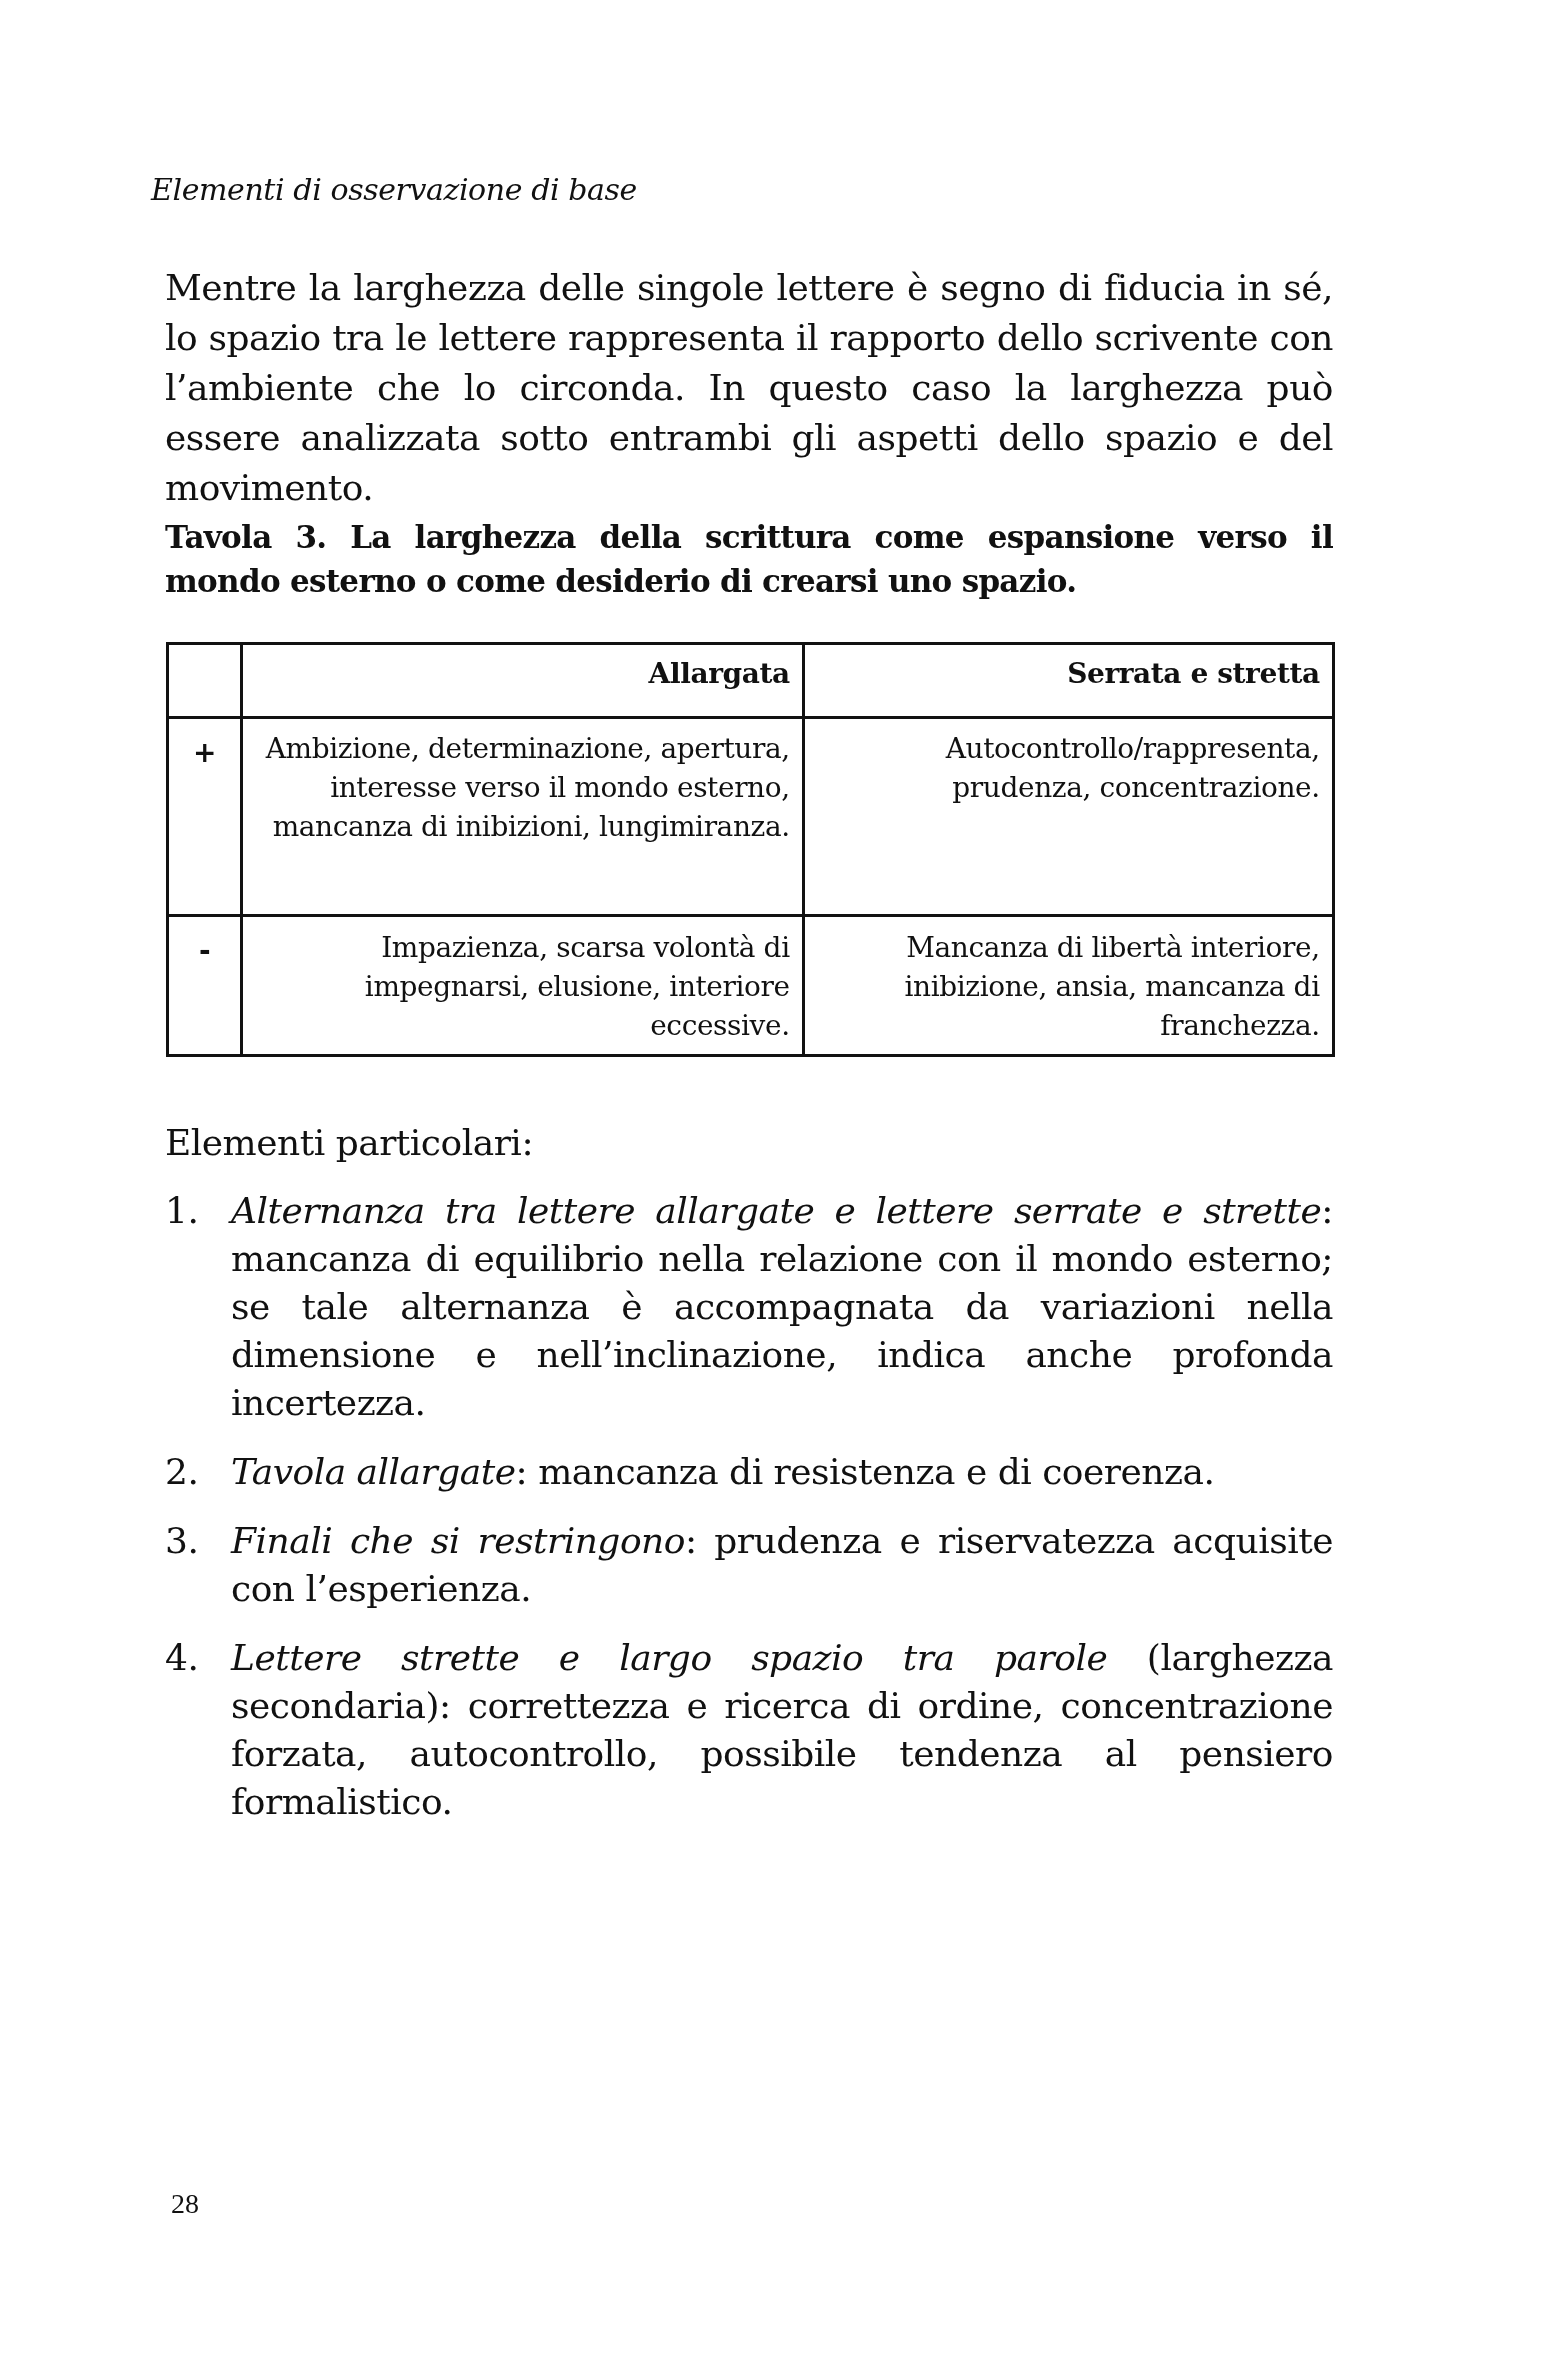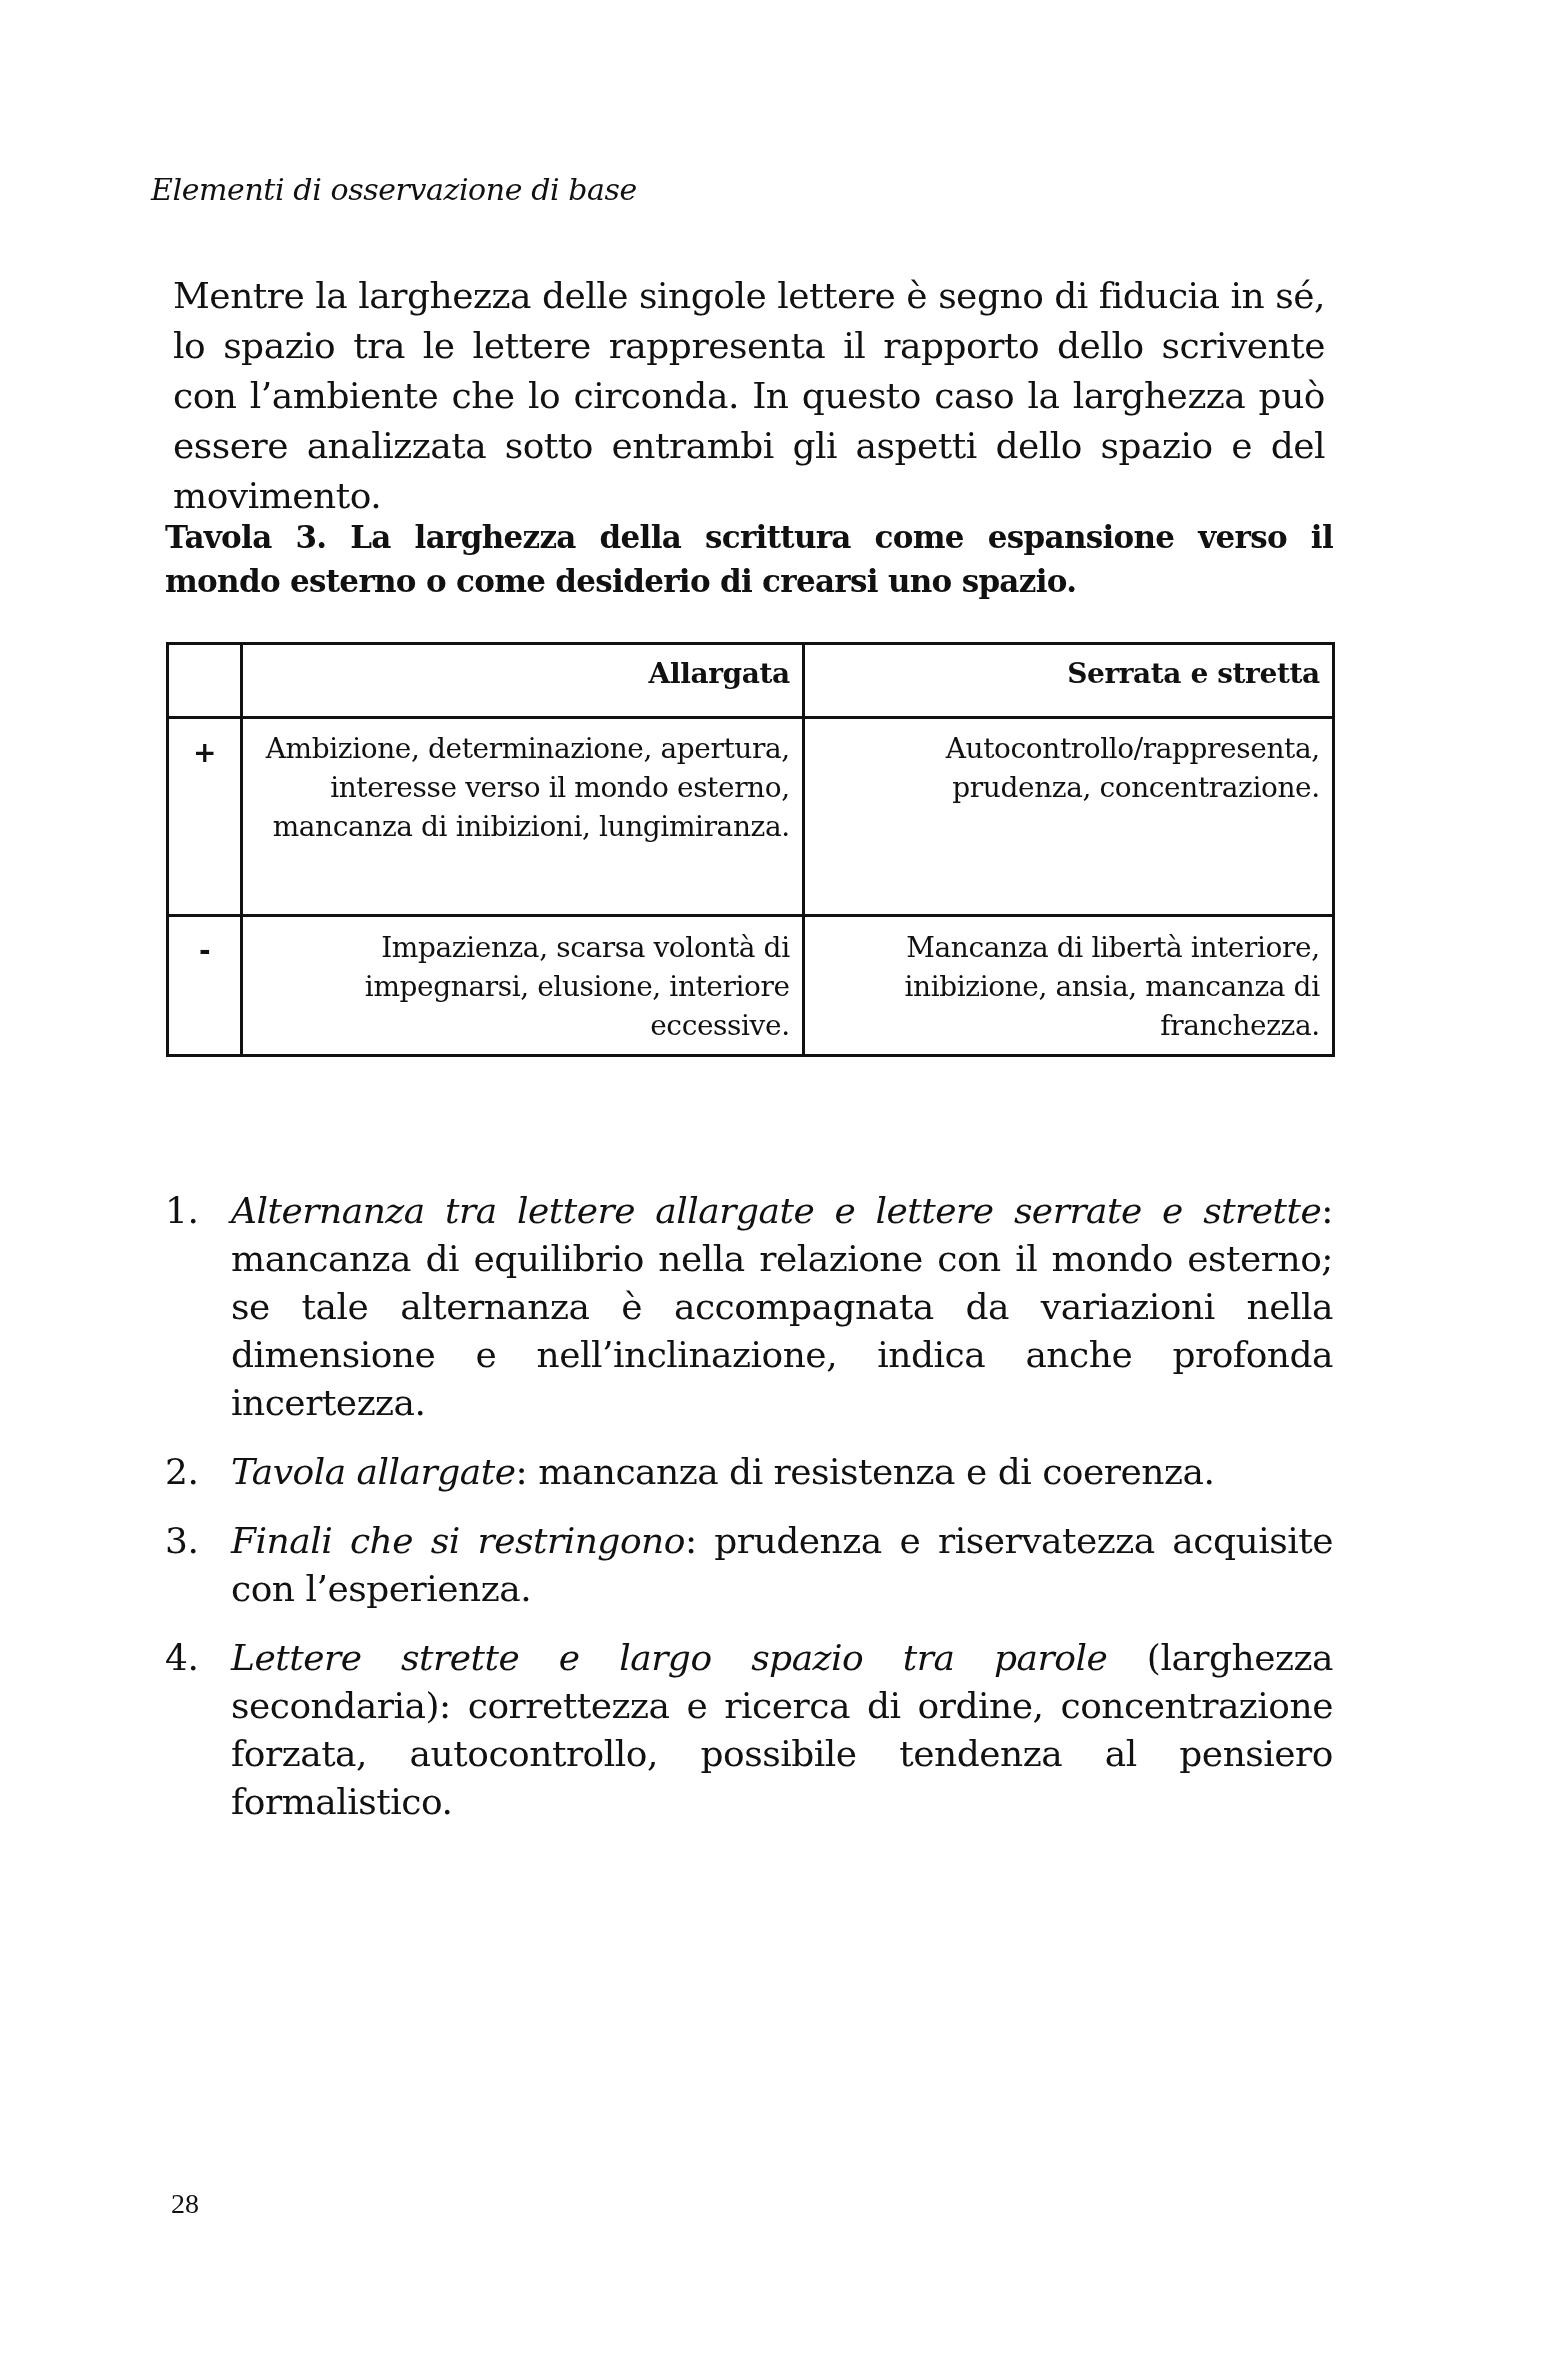--- a/index.html
+++ b/index.html
@@ -4,21 +4,21 @@
 <style>
   html, body { margin: 0; padding: 0; background: #ffffff; }
   body { width: 1550px; height: 2377px; position: relative; overflow: hidden;
          font-family: "DejaVu Serif", "Liberation Serif", serif; color: #111; }
   .page { position: absolute; left: 0; top: 0; width: 1550px; height: 2377px; }
   .running-head { position: absolute; left: 151px; top: 172px; font-style: italic;
                   font-size: 30px; letter-spacing: -0.4px; }
   .para { position: absolute; left: 165px; width: 1168px; top: 263px;
           font-size: 36px; line-height: 50px; text-align: justify;
           text-align-last: left; letter-spacing: -0.5px; }
-  .para p { margin: 8px; }
+  .para p { margin: 0; }
   .table-title { position: absolute; left: 165px; width: 1168px; top: 515px;
                  font-weight: bold; font-size: 31px; line-height: 44px;
                  text-align: justify; text-align-last: left; letter-spacing: -0.7px; }
   table.tav { position: absolute; left: 166px; top: 642px; width: 1166px;
               border-collapse: collapse; table-layout: fixed; }
   table.tav td, table.tav th { border: 3.1px solid #111; vertical-align: top;
               font-size: 28px; line-height: 39px; padding: 10.5px 12.3px 8.8px 14px;
               text-align: right; letter-spacing: -0.4px; }
   table.tav th { font-weight: bold; height: 53px; padding-top: 8.8px; }
   table.tav col.c0 { width: 74px; }
@@ -74,20 +74,21 @@
         <td>Autocontrollo/rappresenta, prudenza, concentrazione.</td>
       </tr>
       <tr class="row-minus">
         <td class="sign">-</td>
         <td>Impazienza, scarsa volontà di impegnarsi, elusione, interiore eccessive.</td>
         <td>Mancanza di libertà interiore, inibizione, ansia, mancanza di franchezza.</td>
       </tr>
     </tbody>
   </table>
 
+  <div class="section-label">Elementi particolari:</div>
 
   <ol class="items">
     <li>
       <span class="num">1.</span><em>Alternanza tra lettere allargate e lettere serrate e strette</em><span>: mancanza di equilibrio nella relazione con il mondo esterno; se tale alternanza è accompagnata da variazioni nella dimensione e nell’inclinazione, indica anche profonda incertezza.</span>
     </li>
     <li>
       <span class="num">2.</span><em>Tavola allargate</em><span>: mancanza di resistenza e di coerenza.</span>
     </li>
     <li>
       <span class="num">3.</span><em>Finali che si restringono</em><span>: prudenza e riservatezza acquisite con l’esperienza.</span>

